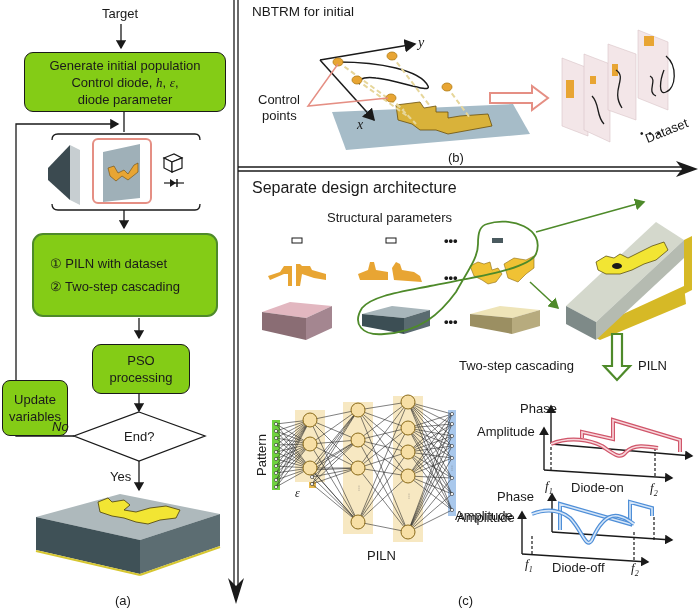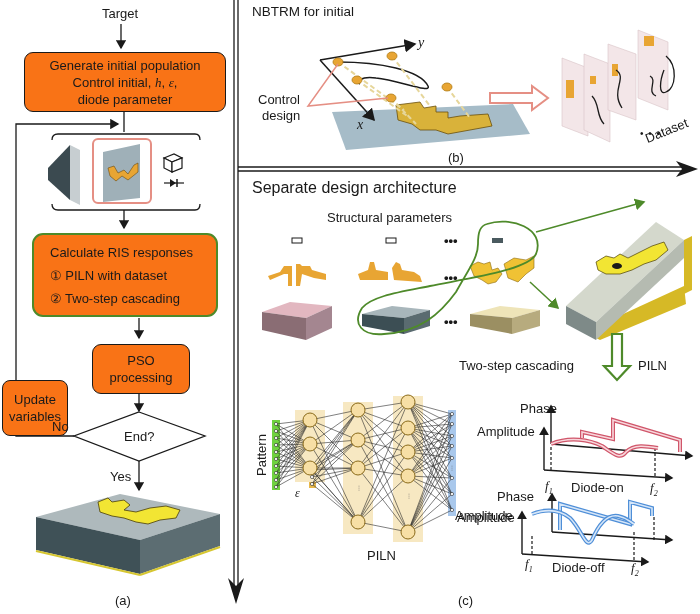--- a/index.html
+++ b/index.html
@@ -1,19 +1,19 @@
 <!DOCTYPE html>
 <html><head>
 <meta charset="utf-8">
 <style>
   html, body { margin:0; padding:0; background:#ffffff; }
   body { width:700px; height:614px; position:relative; overflow:hidden;
          font-family:"Liberation Sans", sans-serif; color:#1a1a1a; }
   .txt { position:absolute; font-size:13px; line-height:15px; white-space:nowrap; }
-  .box { position:absolute; border:1.5px solid #1a1a1a; border-radius:9px; background:#f97316;
+  .box { position:absolute; border:1.5px solid #1a1a1a; border-radius:9px; background:#84cc16;
          display:flex; flex-direction:column; align-items:center; justify-content:center;
          font-size:13px; line-height:17px; text-align:center; }
   .green-box { border:2px solid #4e8a2a; border-radius:11px; align-items:flex-start; padding-left:16px; box-sizing:border-box; }
   svg { position:absolute; left:0; top:0; }
   i { font-family:"Liberation Serif", serif; }
 </style>
 </head>
 <body>
 
 <svg width="700" height="614">
@@ -73,42 +73,41 @@
     <line x1="36" y1="551" x2="140" y2="575" stroke="#d6c630" stroke-width="2"></line>
     <line x1="140" y1="575" x2="220" y2="547" stroke="#d6c630" stroke-width="2"></line>
     <path d="M98,502 L108,498 L112,502 L124,500 L130,505 L124,510 L136,512 L150,508 L166,506 L180,510 L176,518 L160,520 L148,524 L136,522 L124,518 L112,516 L100,512 Z" fill="#f2e533" stroke="#4a3e05" stroke-width="0.8"></path>
   </g>
 </svg>
 
 <div class="txt" style="left:102px;top:6px;">Target</div>
 
 <div class="box" style="left:24px;top:52px;width:200px;height:58px;">
   <div>Generate initial population</div>
-  <div><span>Control initial, </span><i>h</i><span>, </span><i>ε</i><span>,</span></div>
+  <div><span>Control diode, </span><i>h</i><span>, </span><i>ε</i><span>,</span></div>
   <div>diode parameter</div>
 </div>
 
 <div class="box green-box" style="left:32px;top:233px;width:186px;height:84px;">
-  <div style="line-height:23px">Calculate RIS responses</div>
   <div style="line-height:23px">① PILN with dataset</div>
   <div style="line-height:23px">② Two-step cascading</div>
 </div>
 
 <div class="box" style="left:92px;top:344px;width:96px;height:48px;">
   <div>PSO</div>
   <div>processing</div>
 </div>
 
 <div class="box" style="left:2px;top:340px;width:64px;height:54px;border-radius:8px;margin-top:40px;">
   <div>Update</div>
   <div>variables</div>
 </div>
 
 <div class="txt" style="left:124px;top:429px;">End?</div>
-<div class="txt" style="left:52px;top:419px;">No</div>
+<div class="txt" style="left:52px;top:419px;font-style:italic;">No</div>
 <div class="txt" style="left:110px;top:469px;">Yes</div>
 <div class="txt" style="left:115px;top:593px;">(a)</div>
 
 <svg width="700" height="614">
   <defs>
     <marker id="ah2" markerWidth="9" markerHeight="9" refX="7" refY="4.5" orient="auto">
       <path d="M0,0 L8,4.5 L0,9 Z" fill="#1a1a1a"></path>
     </marker>
   </defs>
 
@@ -153,21 +152,21 @@
     <path d="M592,96 C600,104 596,116 604,124" fill="none" stroke="#1a1a1a" stroke-width="1.3"></path>
     <path d="M616,70 C628,78 610,90 622,108" fill="none" stroke="#1a1a1a" stroke-width="1.3"></path>
     <path d="M650,76 C658,80 646,92 656,96" fill="none" stroke="#1a1a1a" stroke-width="1.3"></path>
     <path d="M666,56 C678,66 676,88 666,92 C658,96 660,80 664,70" fill="none" stroke="#1a1a1a" stroke-width="1.3"></path>
   </g>
 </svg>
 <div class="txt" style="left:252px;top:4px;font-size:13.5px;">NBTRM for initial</div>
 <div class="txt" style="left:418px;top:35px;font-style:italic;font-family:'Liberation Serif',serif;font-size:14px;">y</div>
 <div class="txt" style="left:357px;top:117px;font-style:italic;font-family:'Liberation Serif',serif;font-size:14px;">x</div>
 <div class="txt" style="left:258px;top:92px;">Control</div>
-<div class="txt" style="left:262px;top:108px;">design</div>
+<div class="txt" style="left:262px;top:108px;">points</div>
 <div class="txt" style="left:640px;top:126px;font-size:10px;letter-spacing:1px;">• • •</div>
 <div class="txt" style="left:643px;top:132px;transform:rotate(-22deg);transform-origin:left top;">Dataset</div>
 <div class="txt" style="left:448px;top:150px;">(b)</div>
 
 <svg width="700" height="614">
   <defs>
     <marker id="gah" markerWidth="8" markerHeight="8" refX="6" refY="4" orient="auto">
       <path d="M0,0 L7,4 L0,8 Z" fill="#4e8a2a"></path>
     </marker>
   </defs>

